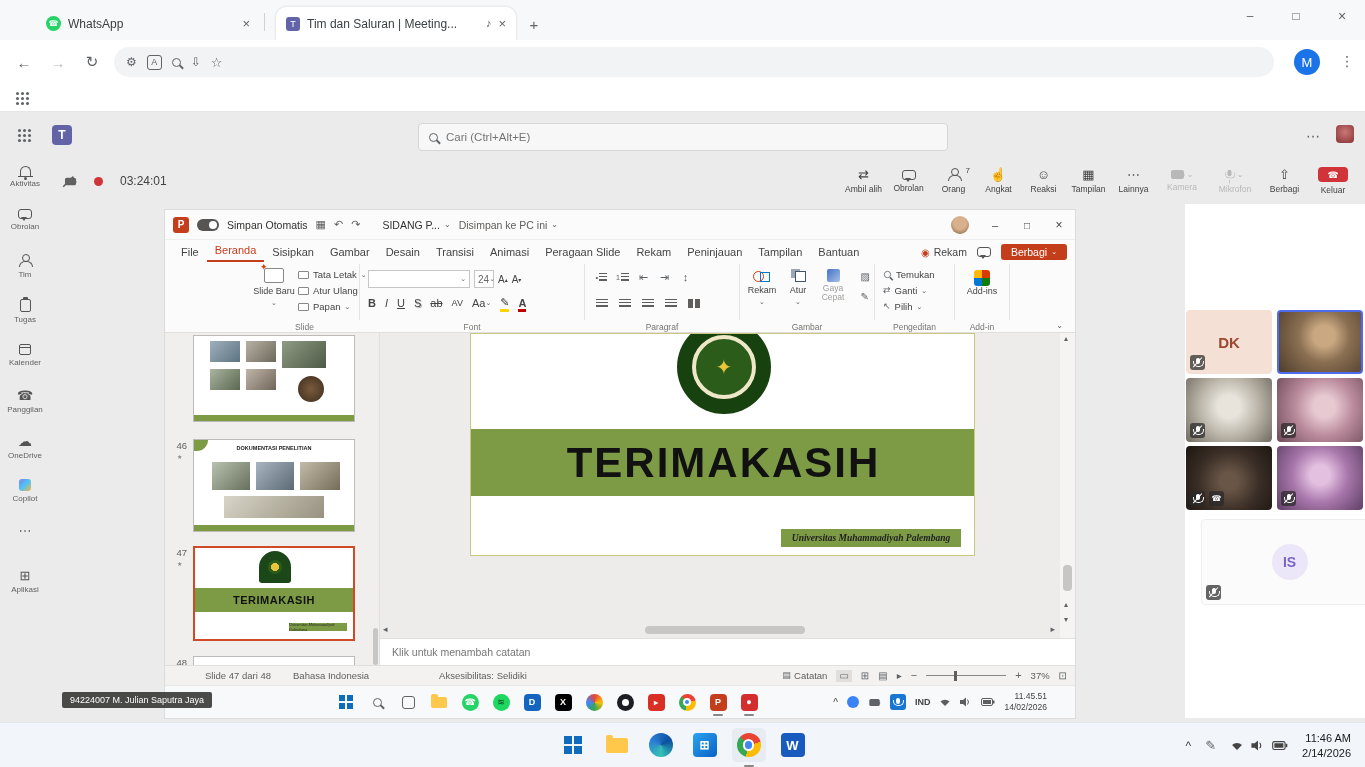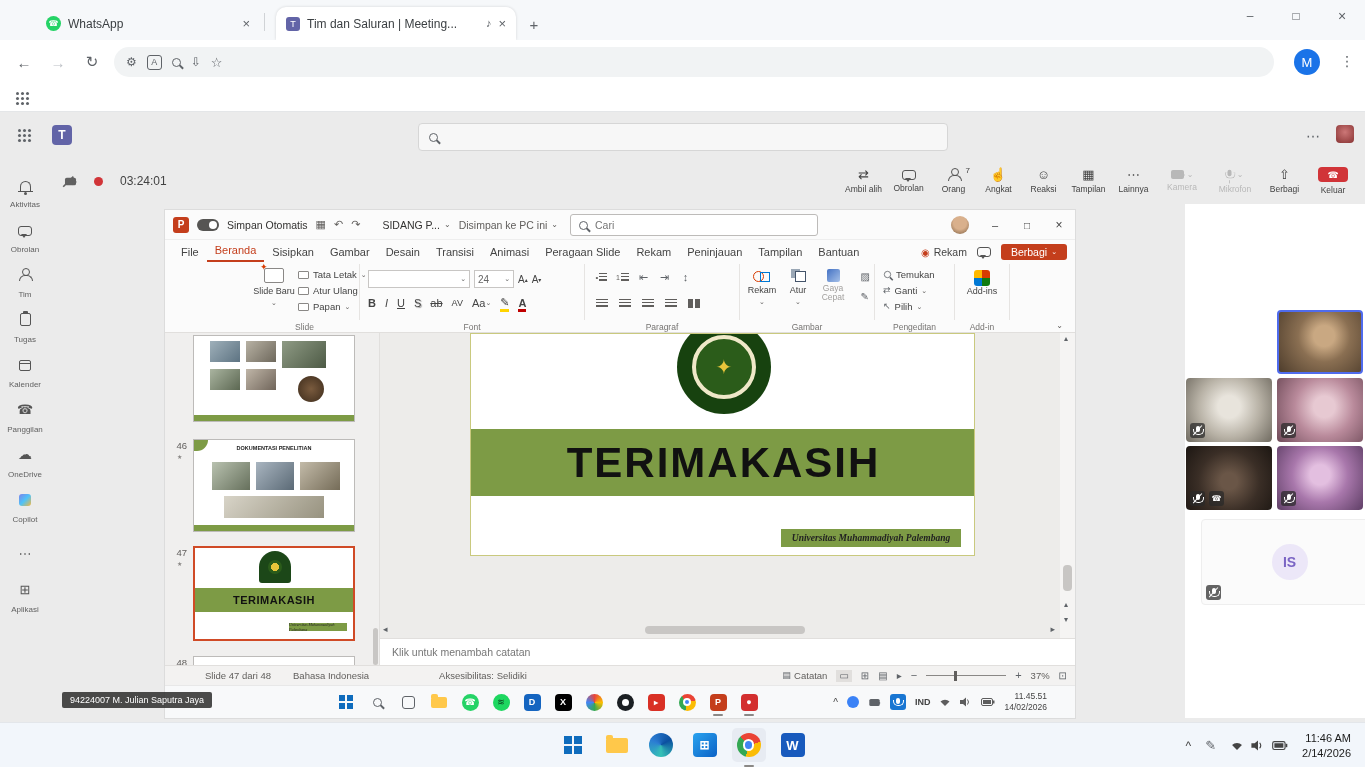--- a/index.html
+++ b/index.html
@@ -75,21 +75,21 @@
 .addressbar{position:absolute;left:0;top:40px;width:1365px;height:44px;background:#fff}
 .navbtn{width:28px;height:28px;border-radius:50%;display:flex;align-items:center;justify-content:center;font-size:15px;color:#5f6368}
 .urlpill{position:absolute;left:114px;top:7px;width:1160px;height:30px;background:#f1f3f4;border-radius:15px;display:flex;align-items:center;padding:0 12px;gap:10px}
 .bookmarks{position:absolute;left:0;top:84px;width:1365px;height:28px;background:#fff;border-bottom:1px solid #e4e6e8}
 
 
 .teamsbg{position:absolute;left:0;top:112px;width:1365px;height:610px;background:#ebebeb}
 .theader{position:absolute;left:0;top:112px;width:1365px;height:46px}
 .tsearch{position:absolute;left:418px;top:123px;width:530px;height:28px;background:#f7f7f7;border:1px solid #d6d6d6;border-radius:4px;display:flex;align-items:center;gap:8px;padding:0 10px}
 .rail{position:absolute;left:0;top:158px;width:50px;height:564px;display:flex;flex-direction:column;padding-top:6px}
-.ritem{height:45px;display:flex;flex-direction:column;align-items:center;justify-content:flex-end;gap:9px;color:#555}
+.ritem{height:45px;display:flex;flex-direction:column;align-items:center;justify-content:flex-start;gap:3px;color:#555}
 .ritem .lb{font-size:8px;color:#616161}
 .mbar{position:absolute;left:50px;top:158px;width:1315px;height:46px;display:flex;align-items:center}
 .mctl{width:45px;display:flex;flex-direction:column;align-items:center;gap:3px;color:#424242}
 .mctl .lb{font-size:8.5px;color:#424242;white-space:nowrap}
 .mctl.dis{color:#b8b8b8}.mctl.dis .lb{color:#b8b8b8}
 
 
 .desktop{position:absolute;left:165px;top:210px;width:910px;height:508px;background:#fff;box-shadow:0 0 0 1px #dcdcdc}
 .ppt-titlebar{position:absolute;left:0;top:0;width:910px;height:30px;background:#fbfbfb;display:flex;align-items:center;padding-left:8px;gap:8px;border-bottom:1px solid #eee}
 .tbtxt{font-size:10.5px;color:#323130;white-space:nowrap}
@@ -182,20 +182,21 @@
 <div class="teamsbg"></div>
 
 <div class="theader">
   <span class="dots9" style="position:absolute;left:18px;top:17px"></span>
   <span class="cc" style="position:absolute;left:52px;top:13px;width:20px;height:20px;border-radius:4px;background:#6264a7;color:#fff;font-size:12px;font-weight:bold">T</span>
   <span class="g" style="position:absolute;left:1306px;top:17px;font-size:14px">⋯</span>
   <span style="position:absolute;left:1336px;top:13px;width:18px;height:18px;border-radius:4px;background:radial-gradient(circle at 50% 40%,#c77,#833)"></span>
 </div>
 <div class="tsearch">
   <span class="mag"></span>
+  <input style="flex: 1 1 0%; font-size: 11.5px; color: rgb(97, 97, 97);" placeholder="Cari (Ctrl+Alt+E)">
 </div>
 
 <div class="rail">
   <div class="ritem">
       <span class="ic-bell"></span>
       <span class="lb">Aktivitas</span>
     </div>
   <div class="ritem">
       <span class="ic-chatb"></span>
       <span class="lb">Obrolan</span>
@@ -305,24 +306,20 @@
     <span class="tbico">↶</span>
     <span class="tbico">↷</span>
     <span class="fx" style="gap:4px;margin-left:14px">
       <span class="tbtxt">SIDANG P...</span>
       <span style="font-size:8px;color:#605e5c">⌄</span>
     </span>
     <span class="fx" style="gap:4px">
       <span class="tbtxt" style="color:#605e5c">Disimpan ke PC ini</span>
       <span style="font-size:8px;color:#605e5c">⌄</span>
     </span>
-    <div class="ppt-search">
-      <span class="mag"></span>
-      <input style="flex: 1 1 0%; font-size: 10.5px; color: rgb(96, 94, 92);" placeholder="Cari">
-    </div>
     <div class="fx" style="position:absolute;right:0;top:0;height:30px">
       <span class="pava" style="margin-right:10px"></span>
       <span class="cc" style="width:32px;height:30px;font-size:11px;color:#444">–</span>
       <span class="cc" style="width:32px;height:30px;font-size:10px;color:#444">□</span>
       <span class="cc" style="width:32px;height:30px;font-size:12px;color:#444">×</span>
     </div>
   </div>
 
   <div class="ppt-tabs">
     <span class="ptab">File</span>
@@ -377,21 +374,21 @@
       </div>
       <div class="glabel">Slide</div>
     </div>
 
     <div class="grp" style="left:195px;width:225px">
       <div class="fx" style="position:absolute;left:8px;top:6px;gap:4px">
         <span class="combo" style="width:102px">
             <span></span>
             <span style="font-size:7px">⌄</span>
           </span>
-        <span class="combo" style="width:40px">
+        <span class="combo" style="width:20px">
             <span>24</span>
             <span style="font-size:7px">⌄</span>
           </span>
         <span class="fx" style="font-size:10px;color:#444">A<span style="font-size:6px">▴</span></span>
         <span class="fx" style="font-size:10px;color:#444">A<span style="font-size:6px">▾</span></span>
       </div>
       <div class="fx" style="position:absolute;left:8px;top:32px;gap:9px;font-size:11px;color:#444">
         <span style="font-weight:bold">B</span>
         <span style="font-style:italic">I</span>
         <span style="text-decoration:underline">U</span>
@@ -661,20 +658,26 @@
         <span>11.45.51</span>
         <span>14/02/2026</span>
       </span>
     </div>
   </div>
 </div>
 
 <div class="presenter">94224007 M. Julian Saputra Jaya</div>
 
 <div class="panel">
+  <div class="pt cc" style="left:1px;top:106px;background:#f5e0d5">
+    <span style="font-size:15px;font-weight:bold;color:#99492f">DK</span>
+    <span class="badge">
+        <span class="bmic sl"></span>
+      </span>
+  </div>
   <div class="pt v-warm" style="left:92px;top:106px;border:2px solid #4f6bed"></div>
   <div class="pt v-gray" style="left:1px;top:174px">
     <span class="badge">
         <span class="bmic sl"></span>
       </span>
   </div>
   <div class="pt v-pink" style="left:92px;top:174px">
     <span class="badge">
         <span class="bmic sl"></span>
       </span>

